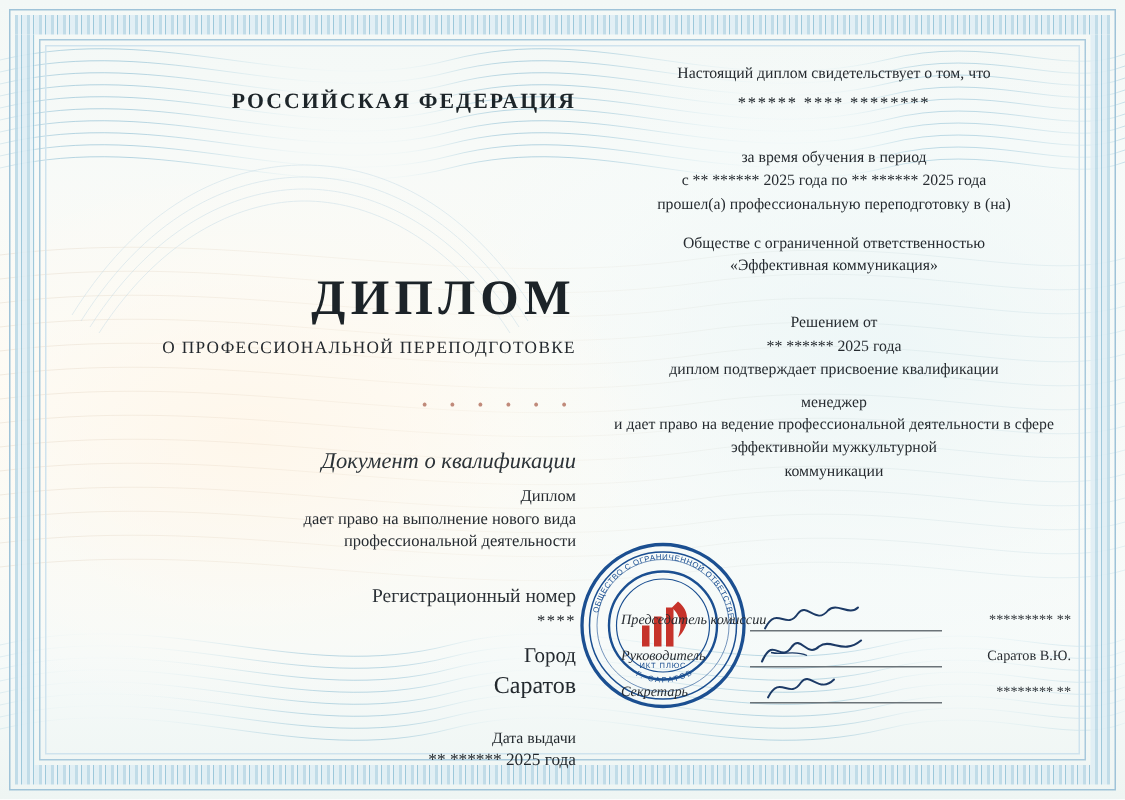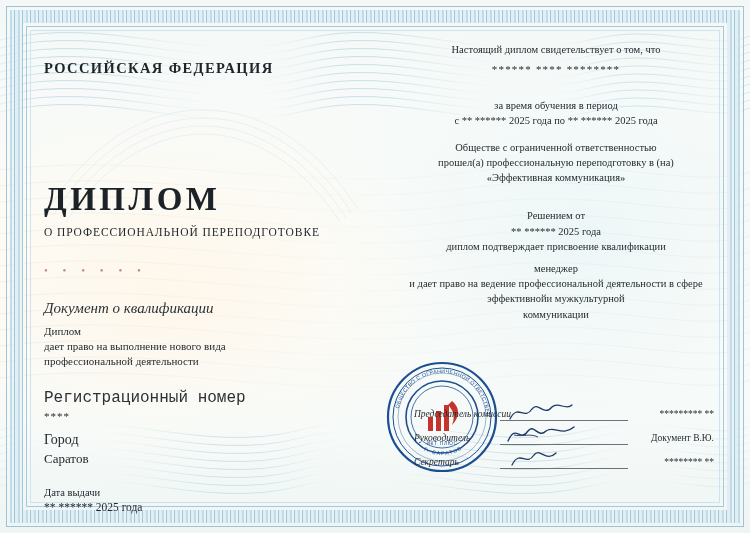--- a/index.html
+++ b/index.html
@@ -71,21 +71,21 @@
   .content {
     position: absolute;
     left: 34px; top: 34px; right: 34px; bottom: 34px;
   }
 
   .col-left {
     position: absolute;
     left: 10px;
     top: 8px;
     width: 340px;
-    text-align: left;
+    text-align: right;
     color: #23292e;
   }
   .col-right {
     position: absolute;
     right: 0px;
     top: 8px;
     width: 320px;
     text-align: center;
     color: #23292e;
   }
@@ -130,33 +130,32 @@
     line-height: 1.35;
     color: #262b30;
   }
   .mt6 { margin-top: 7px; }
   .mt10 { margin-top: 11px; }
   .mt18 { }
   .mt22 { margin-top: 23px; }
 
   .reg-label {
     margin-top: 20px;
-    font-size: 16px;
+    font-size: 13px;
     color: #2b3136;
-    font-family: Liberation Mono, monospace;
   }
   .stars {
     font-size: 11px;
     letter-spacing: 1px;
     color: #262b30;
     margin-top: 3px;
   }
 
   .city-label { margin-top: 10px; font-size: 14px; }
-  .city-value { margin-top: 3px; font-size: 13px; }
+  .city-value { margin-top: 3px; font-size: 16px; }
   .date-label { margin-top: 20px; font-size: 10.5px; }
   .date-value { margin-top: 3px; font-size: 11.5px; }
 
   
   .r-line {
     font-size: 10.5px;
     line-height: 1.45;
     color: #262b30;
   }
   .r-name {
@@ -333,23 +332,23 @@
       <div class="date-label">Дата выдачи</div>
       <div class="date-value">** ****** 2025 года</div>
     </div>
 
     <div class="col-right">
       <div class="r-line">Настоящий диплом свидетельствует о том, что</div>
       <div class="r-name">****** **** ********</div>
 
       <div class="r-line mt22">за время обучения в период</div>
       <div class="r-line">с ** ****** 2025 года по ** ****** 2025 года</div>
+      <div class="r-line">прошел(а) профессиональную переподготовку в (на)</div>
+
       <div class="r-line mt10">Обществе с ограниченной ответственностью</div>
-
-      <div class="r-line">прошел(а) профессиональную переподготовку в (на)</div>
       <div class="r-line">«Эффективная коммуникация»</div>
 
       <div class="r-line mt22">Решением от</div>
       <div class="r-line">** ****** 2025 года</div>
 
       <div class="r-line mt18">диплом подтверждает присвоение квалификации</div>
       <div class="r-line mt6">менеджер</div>
 
       <div class="r-line mt18">и дает право на ведение профессиональной деятельности в сфере</div>
       <div class="r-line">эффективнойи мужкультурной</div>
@@ -401,21 +400,21 @@
 
       <div class="sig-row">
         <span class="sig-role">Руководитель</span>
         <span class="sig-line"></span>
         <span class="sig-scribble">
           <svg viewBox="0 0 70 22" xmlns="http://www.w3.org/2000/svg">
             <path d="M2,16 C10,-2 14,18 22,6 C28,-2 32,14 40,6 C48,0 56,12 68,2" fill="none" stroke="#1c3a66" stroke-width="1.4" stroke-linecap="round"></path>
             <path d="M8,10 C16,12 24,8 32,12" fill="none" stroke="#1c3a66" stroke-width="0.9"></path>
           </svg>
         </span>
-        <span class="sig-name">Документ В.Ю.</span>
+        <span class="sig-name">Саратов В.Ю.</span>
       </div>
 
       <div class="sig-row">
         <span class="sig-role">Секретарь</span>
         <span class="sig-line"></span>
         <span class="sig-scribble">
           <svg viewBox="0 0 70 22" xmlns="http://www.w3.org/2000/svg">
             <path d="M6,16 C14,0 20,18 28,6 C34,-2 40,14 50,4" fill="none" stroke="#1c3a66" stroke-width="1.3" stroke-linecap="round"></path>
           </svg>
         </span>

